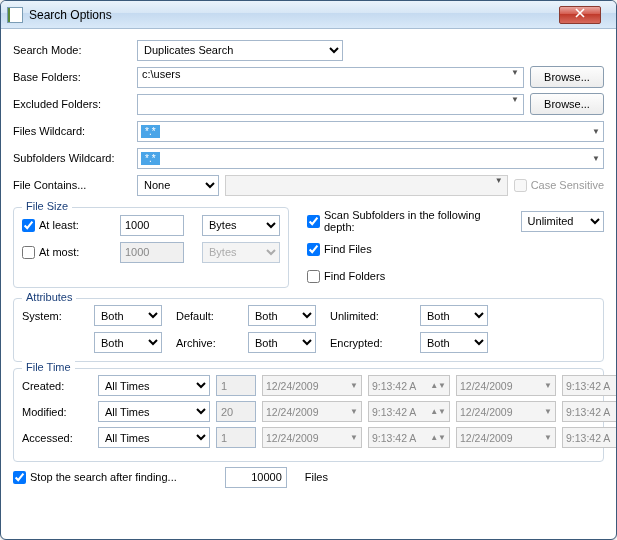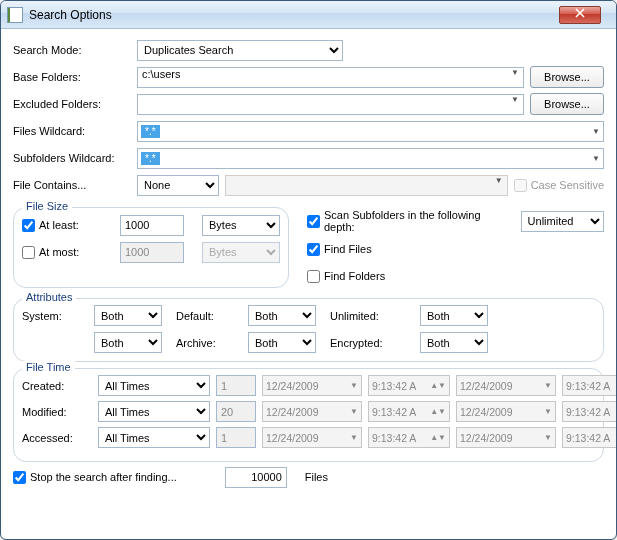--- a/index.html
+++ b/index.html
@@ -100,21 +100,21 @@
   align-items: center;
   flex: 1;
   border: 1px solid #a6b8cc;
   height: 21px;
   padding: 0 3px;
   background: #fff;
 }
 .wildcard-input .caret { margin-left: auto; font-size: 8px; color: #555; }
 .fieldset {
   border: 1px solid #cdd8e3;
-  border-radius: 13px;
+  border-radius: 4px;
   margin: 6px 0 4px;
   padding: 6px 8px 8px;
   position: relative;
 }
 .fieldset .legend {
   position: absolute;
   top: -8px; left: 8px;
   background: #fff;
   padding: 0 4px;
   color: #1a3f7a;

